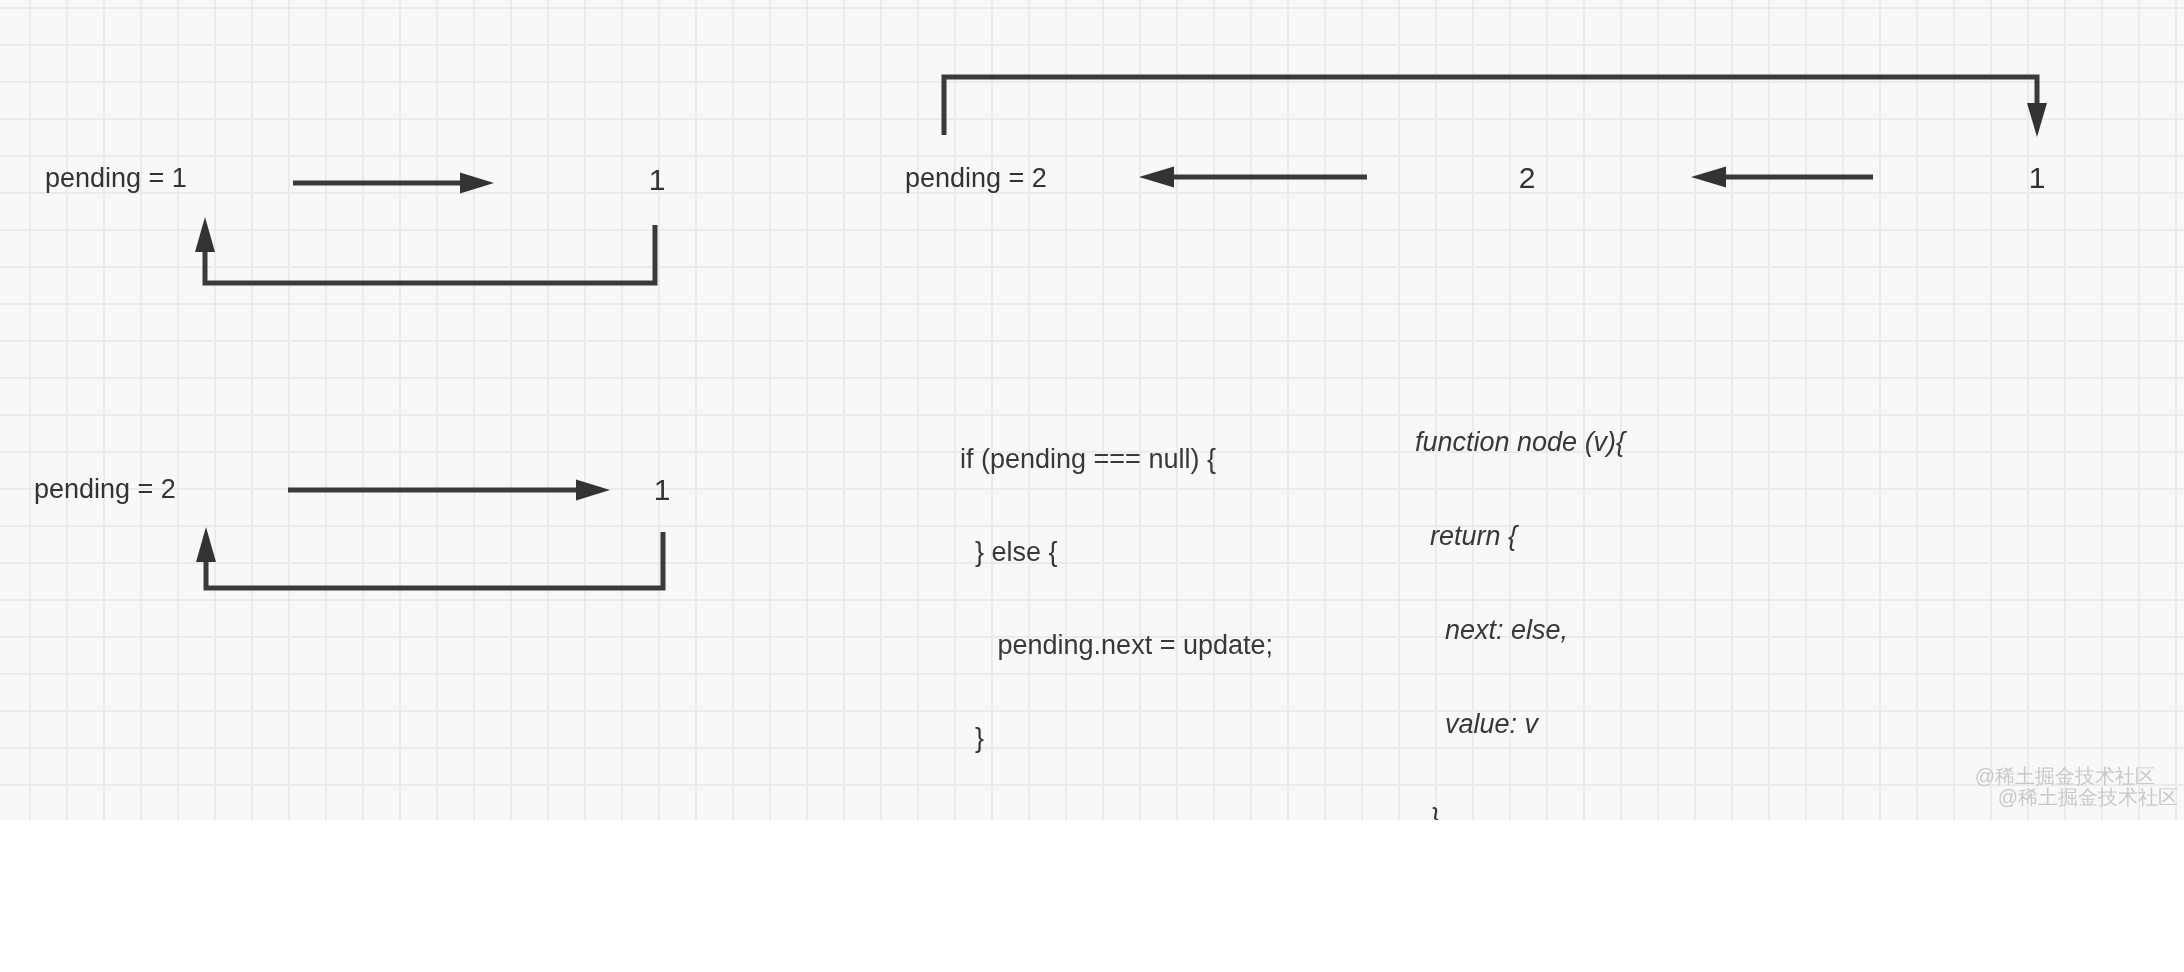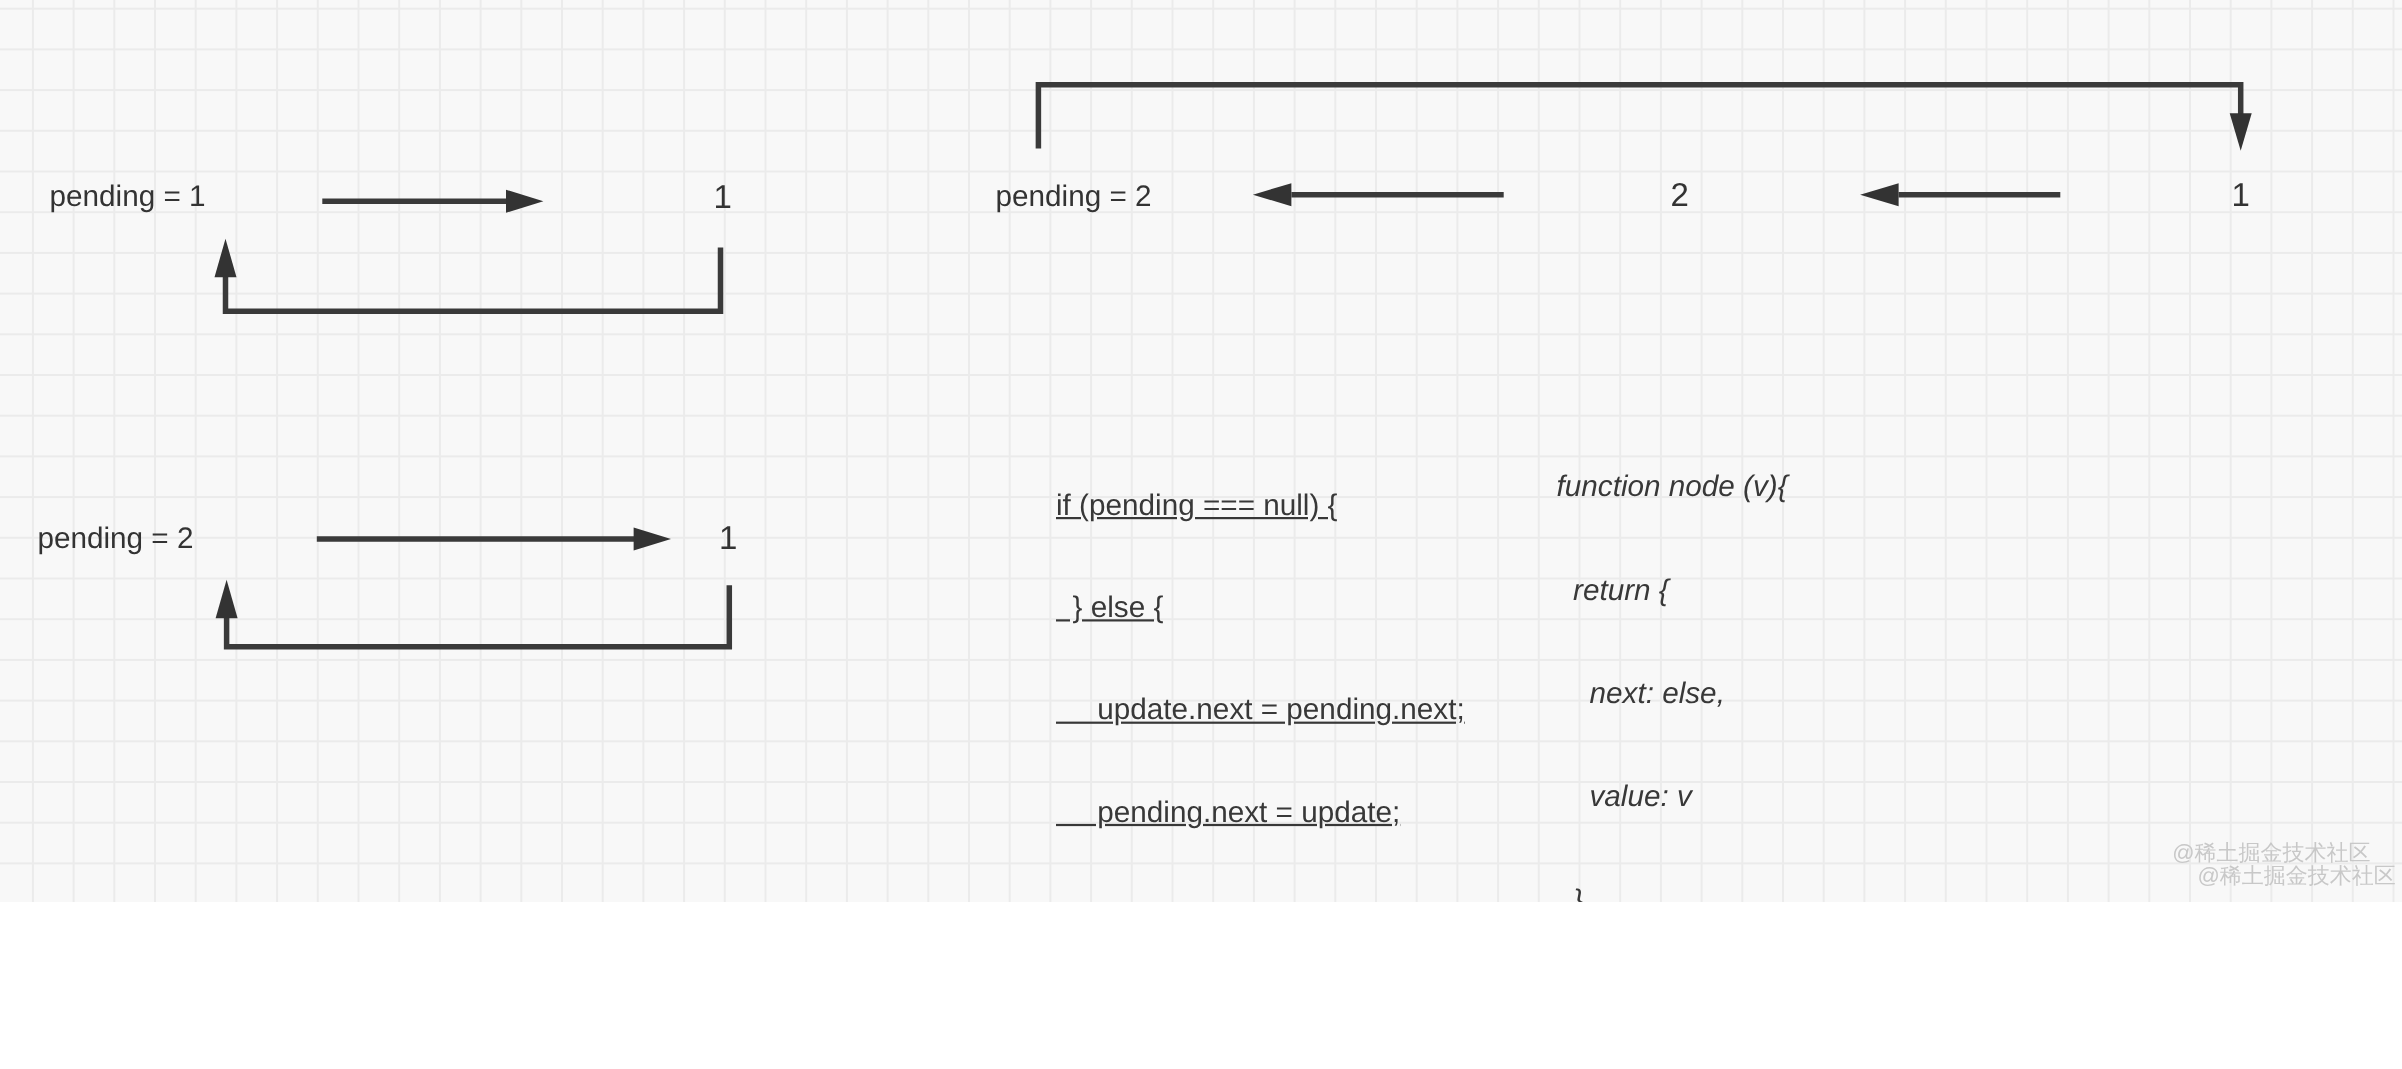--- a/index.html
+++ b/index.html
@@ -28,21 +28,21 @@
     line-height:32px;
     color:#333333;
     transform:translateX(-50%);
   }
   .codeblock{
     white-space:pre;
     font-size:27px;
     color:#383838;
   }
   .codeblock .code-line{white-space:pre;}
-  #code-enqueue .code-line{line-height:31px;text-decoration:underline;}
+  #code-enqueue .code-line{line-height:31px;}
   #code-node .code-line{line-height:32px;font-style:italic;}
   #arrow-layer{position:absolute;left:0;top:0;}
   .stroke{stroke:#3a3a3a;stroke-width:5px;fill:none;}
   .head{fill:#333333;stroke:none;}
   #watermark{
     right:6px;bottom:12px;
     text-align:right;
     font-size:20px;
     line-height:21px;
     color:#c8c8c8;
@@ -80,21 +80,20 @@
   <div class="abs label" style="left:905px;top:163px;">pending = 2</div>
   <div class="abs node" style="left:1527px;top:162px;">2</div>
   <div class="abs node" style="left:2037px;top:162px;">1</div>
 
   <div class="abs label" style="left:34px;top:474px;">pending = 2</div>
   <div class="abs node" style="left:662px;top:474px;">1</div>
 
   <div id="code-enqueue" class="abs codeblock" style="left:960px;top:382px;">
     <div class="code-line">if (pending === null) {</div>
     <div class="code-line">  } else {</div>
-    <div class="code-line">     update.next = pending.next;</div>
     <div class="code-line">     pending.next = update;</div>
     <div class="code-line">  }</div>
     
   </div>
 
   <div id="code-node" class="abs codeblock" style="left:1415px;top:364px;">
     <div class="code-line">function node (v){</div>
     <div class="code-line">  return {</div>
     <div class="code-line">    next: else,</div>
     <div class="code-line">    value: v</div>

